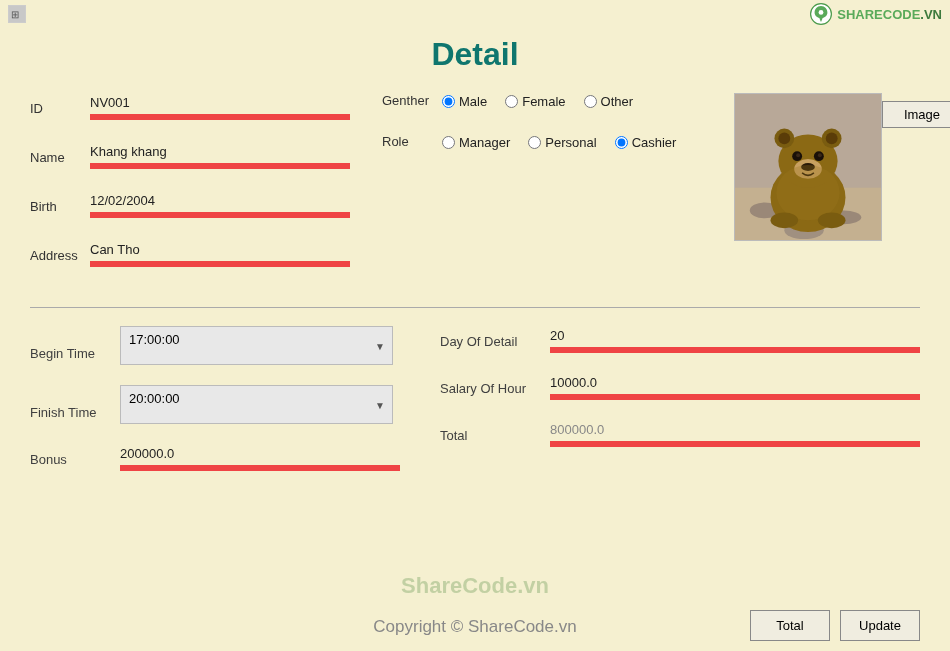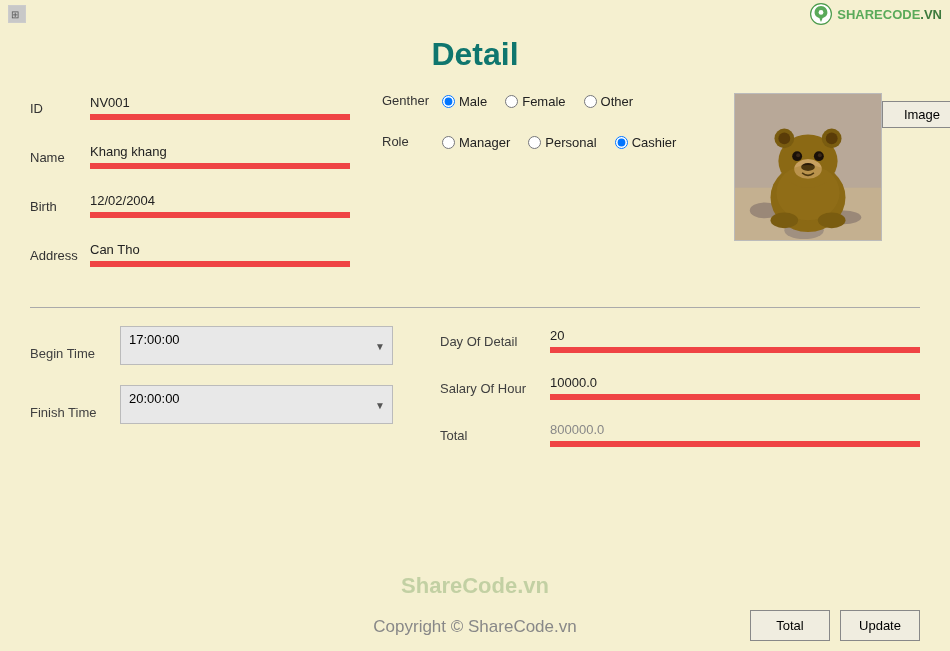--- a/index.html
+++ b/index.html
@@ -420,20 +420,26 @@
         <div class="dropdown-wrap">
           <select class="time-select">
             <option value="20:00:00" selected="">20:00:00</option>
             <option value="21:00:00">21:00:00</option>
             <option value="22:00:00">22:00:00</option>
           </select>
           <span class="dropdown-arrow">▼</span>
         </div>
       </div>
 
+      <div class="salary-row">
+        <span class="salary-label">Bonus</span>
+        <div class="form-value-wrap">
+          <input class="salary-value" type="text" value="200000.0" style="">
+        </div>
+      </div>
     </div>
 
     <div class="salary-right">
 
       <div class="salary-row">
         <span class="salary-label" style="width:110px;">Day Of Detail</span>
         <div class="form-value-wrap">
           <input class="salary-value" type="text" value="20" style="">
         </div>
       </div>

